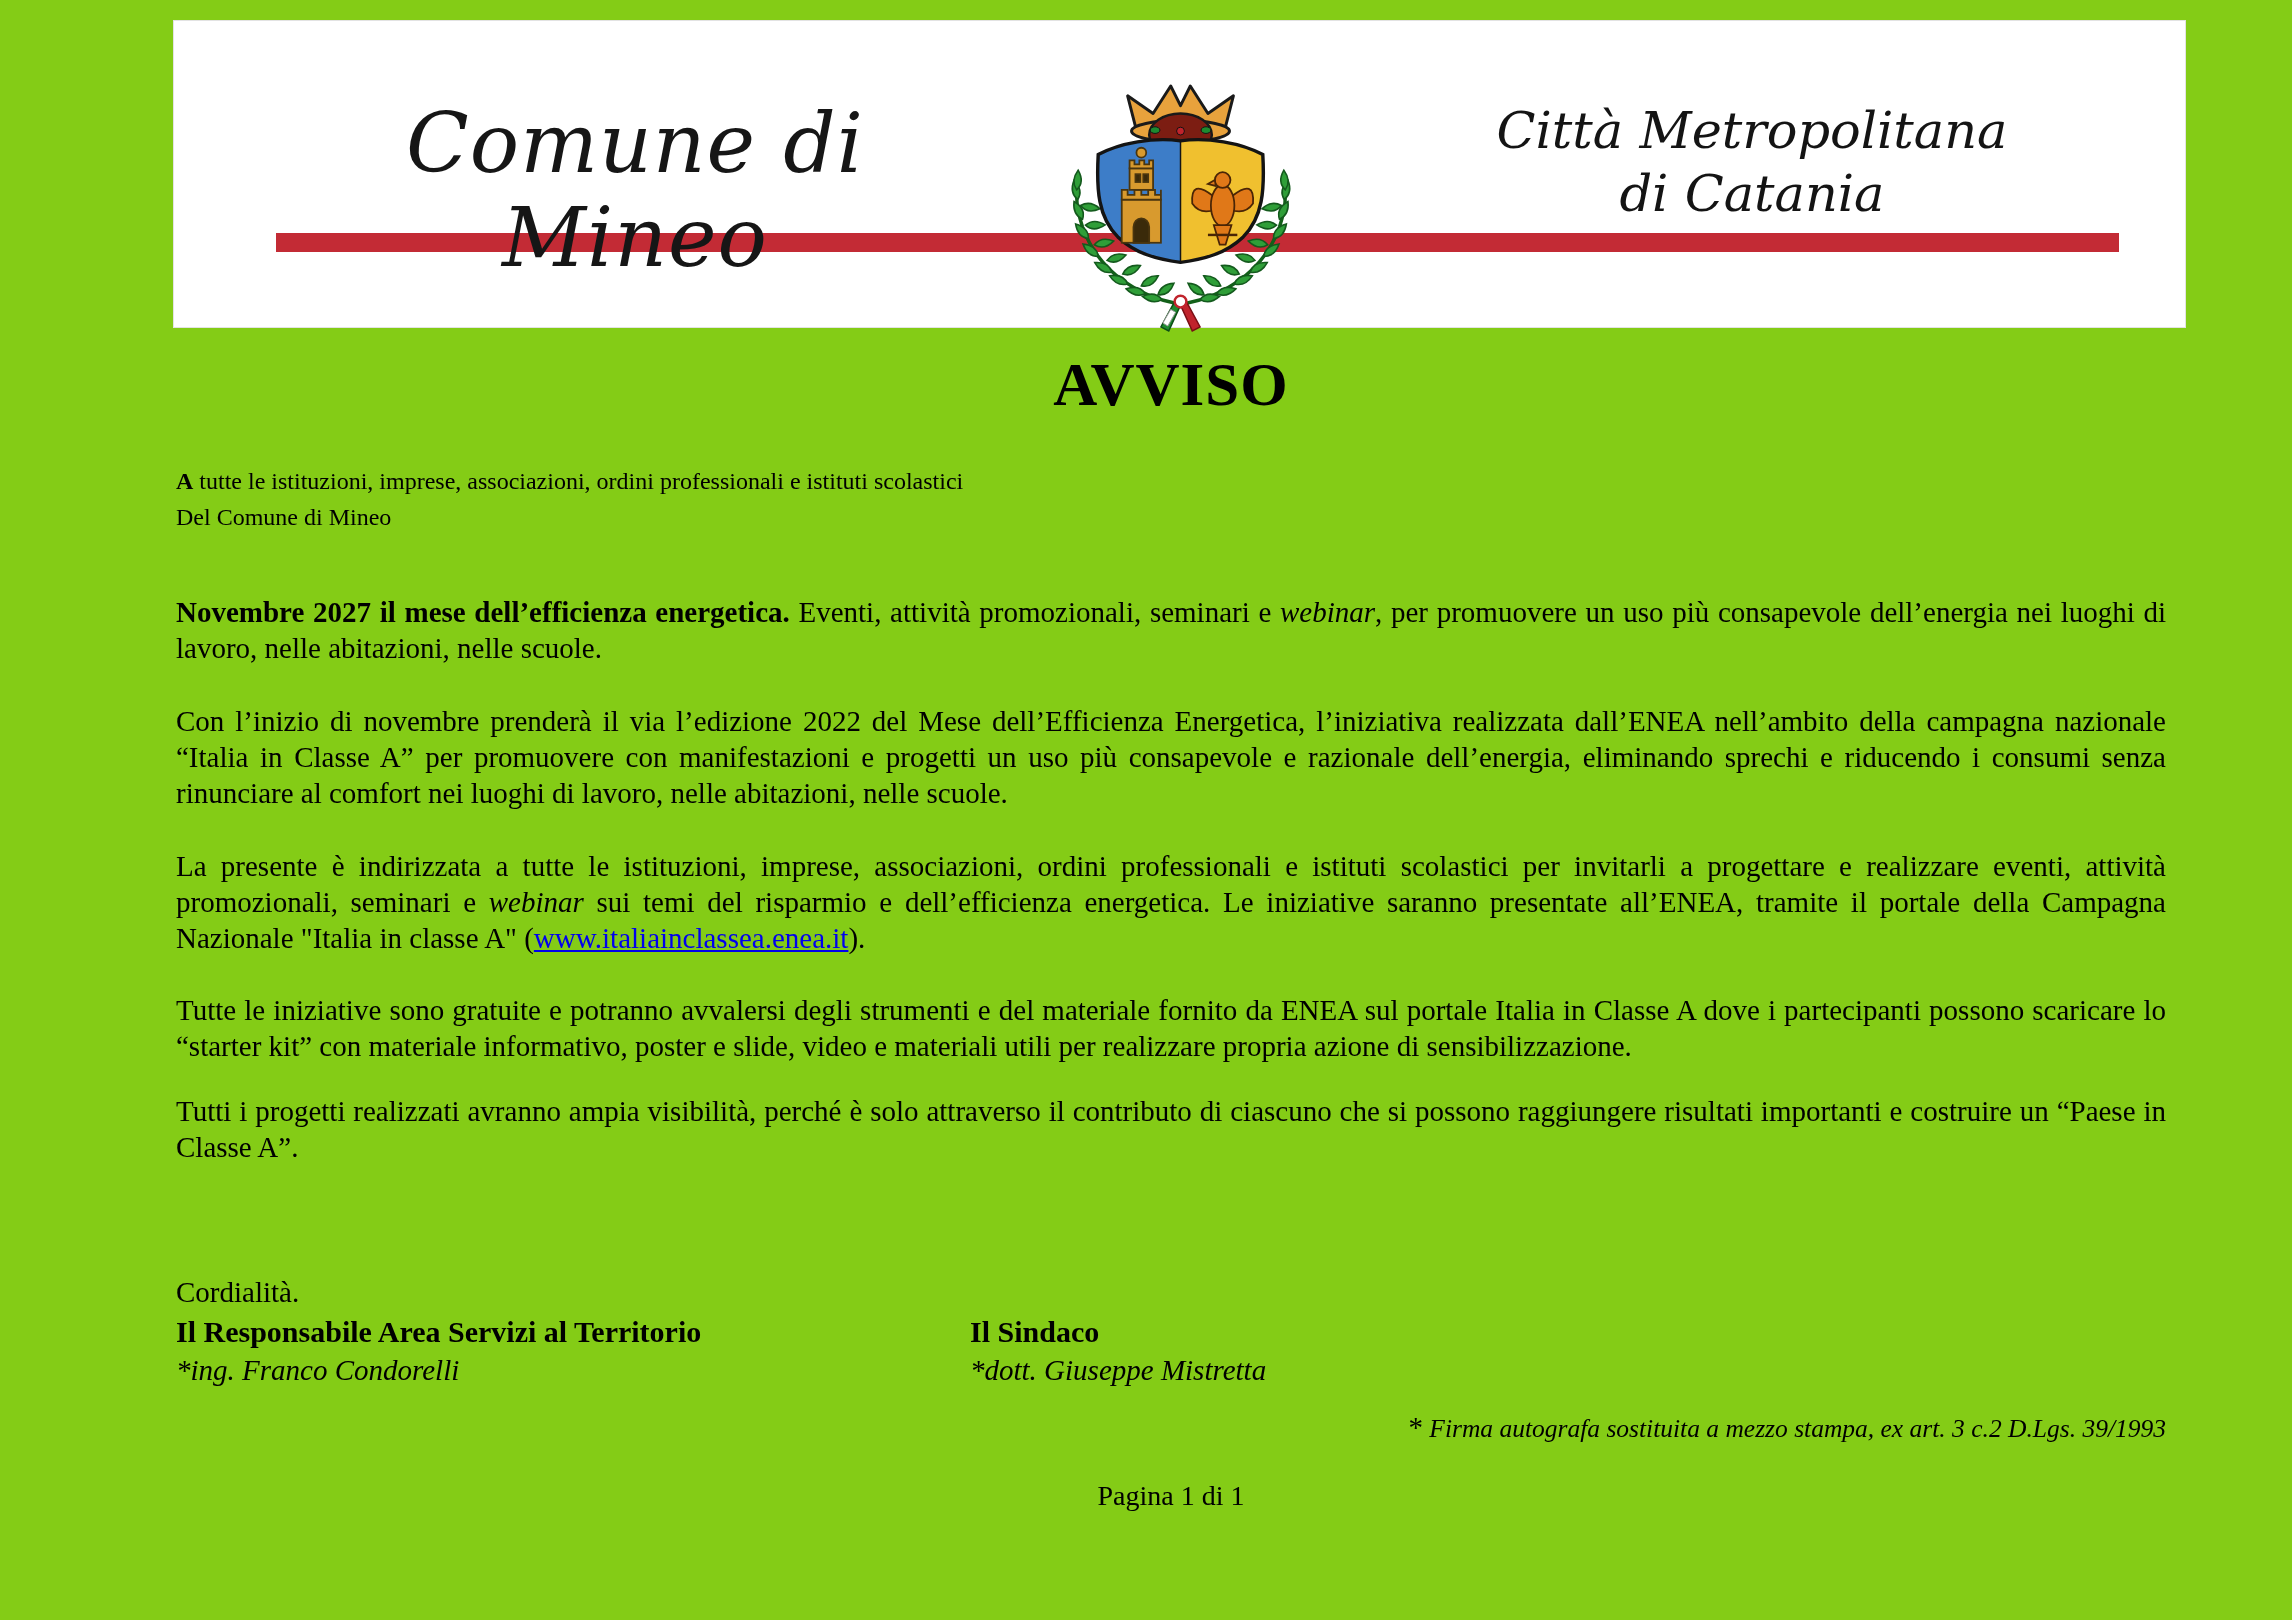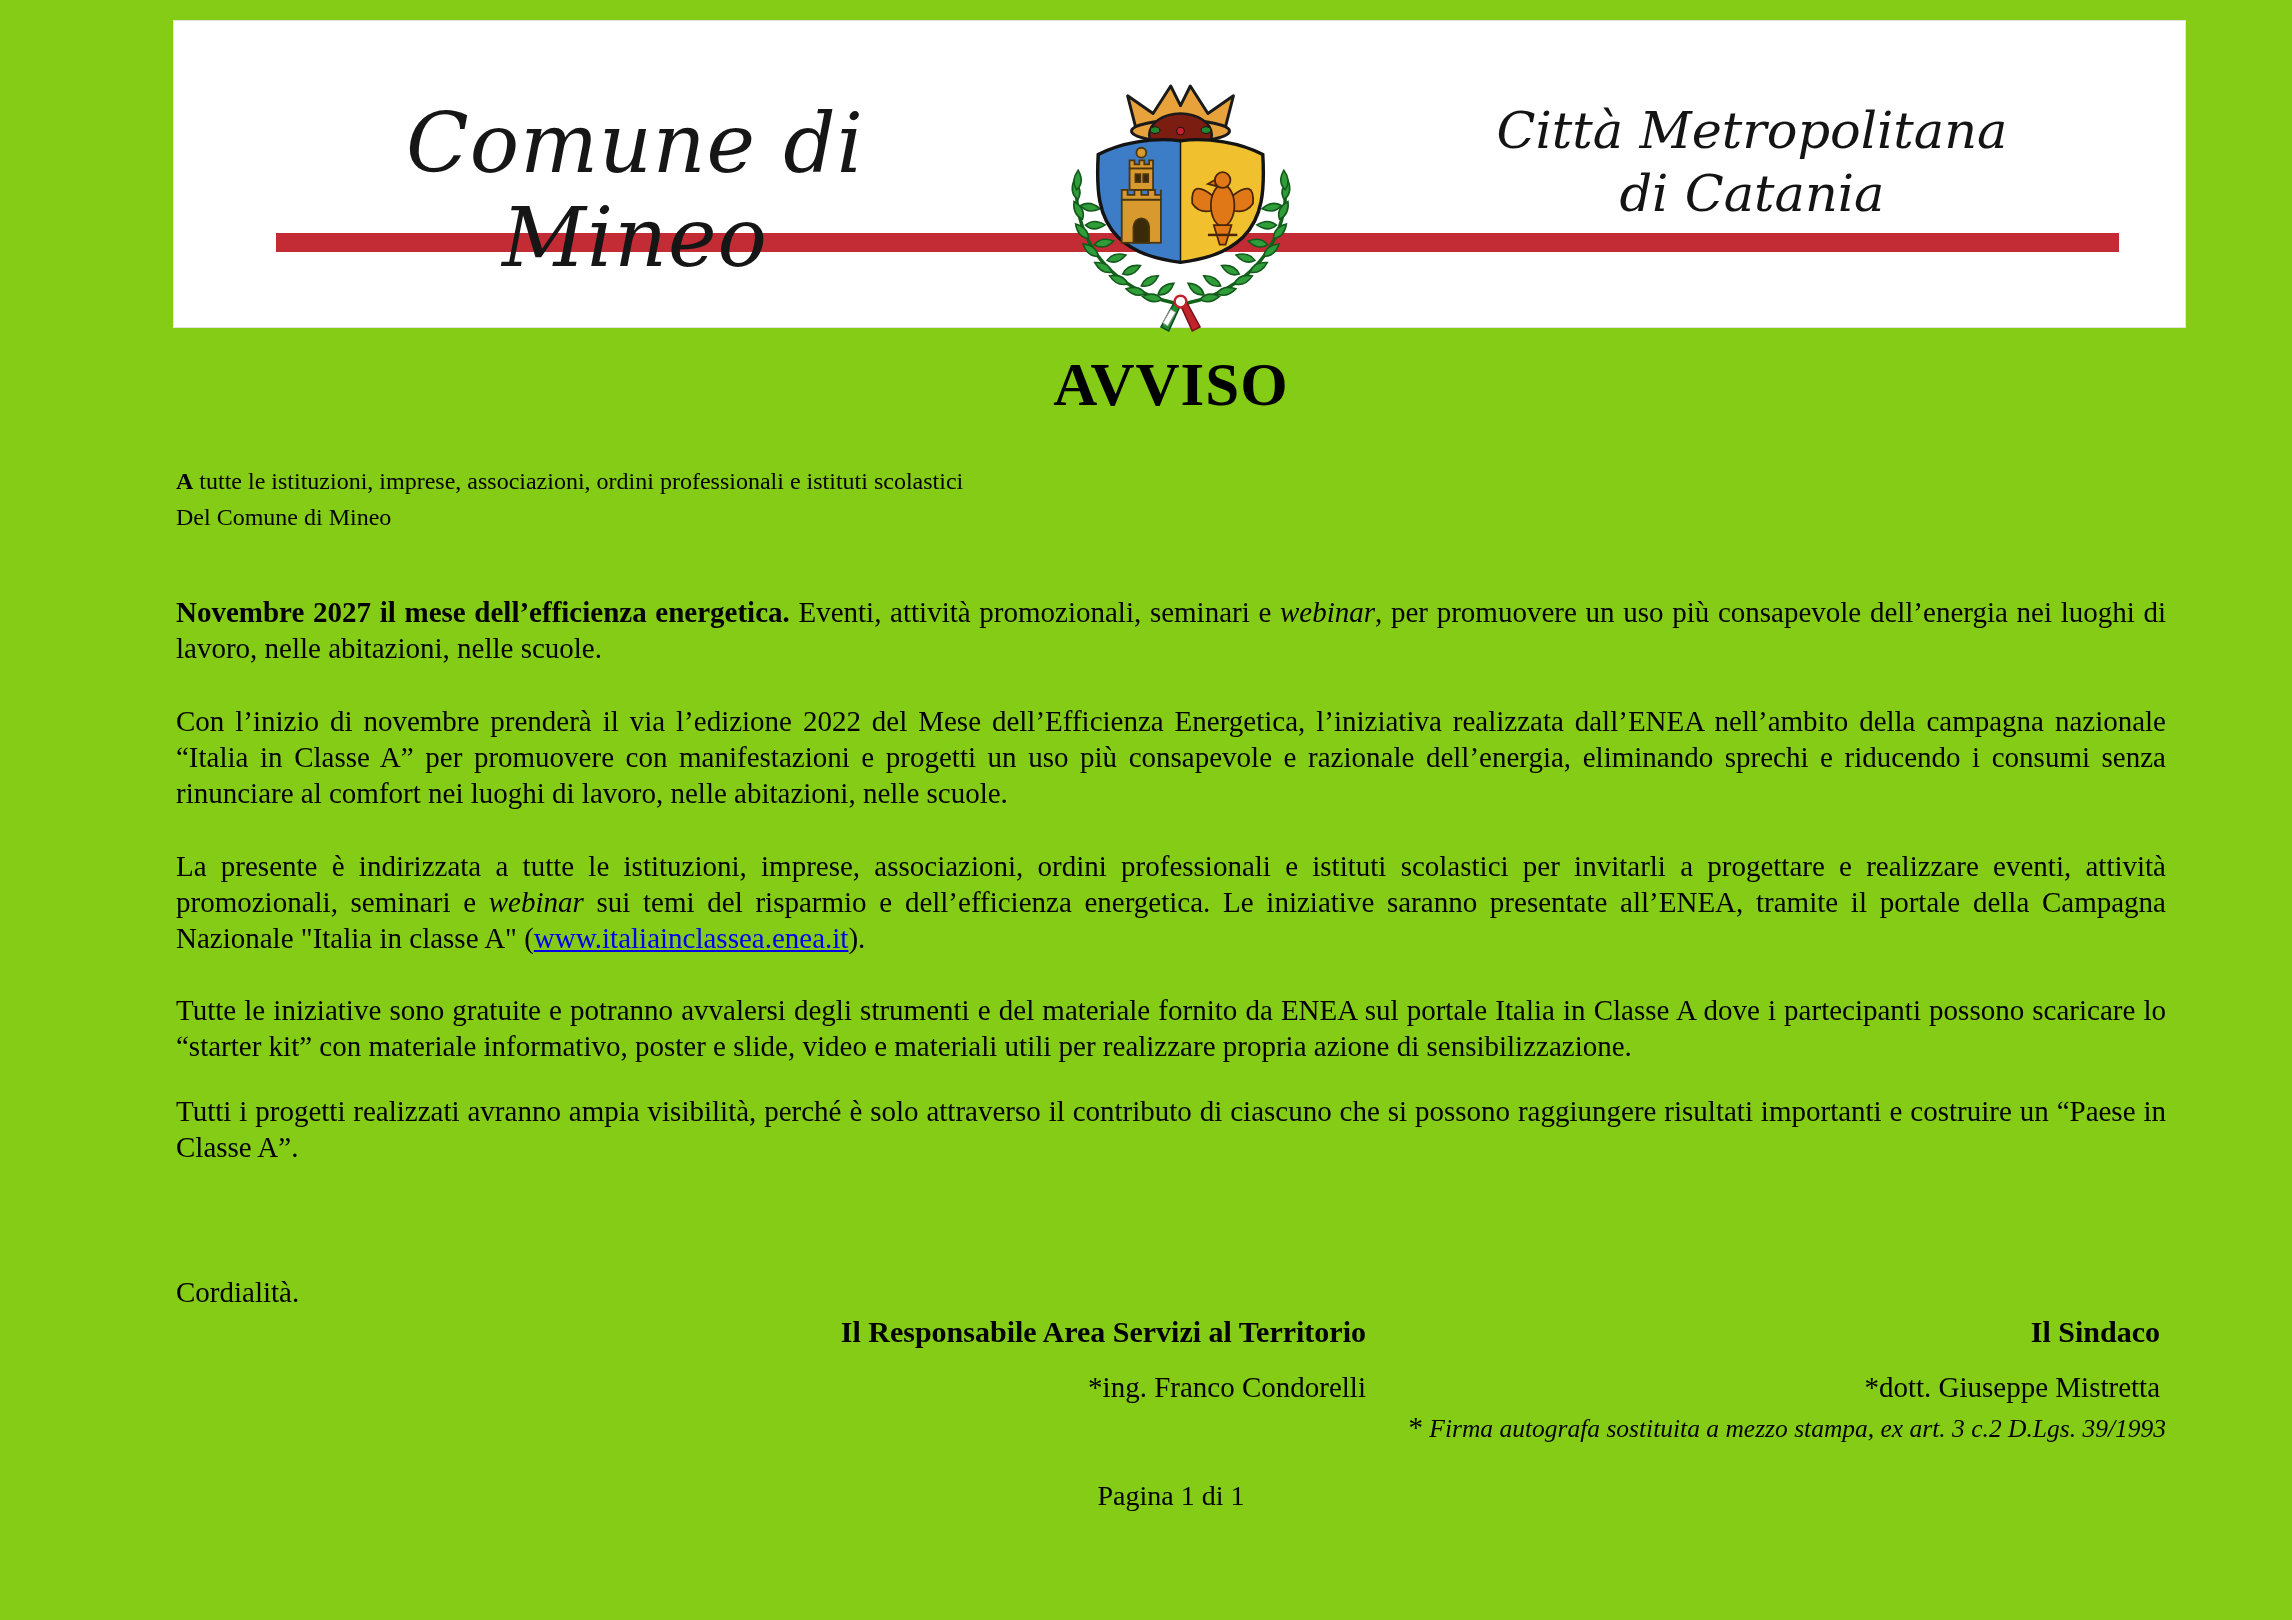--- a/index.html
+++ b/index.html
@@ -64,25 +64,25 @@
   .p4{top:963px}
   .p5{top:1064px}
   .p6{top:1172px;text-align:left}
   .p7{top:1245px;text-align:left}
   .b{font-weight:bold}
   .i{font-style:italic}
   a.doc-link{color:#0000ee;text-decoration:underline;cursor:pointer;}
 
   
   .sig-block{position:absolute;left:0;top:1313px;width:2293px;height:108px;}
-  .sig-col{position:absolute;text-align:right;}
+  .sig-col{position:absolute;text-align:left;}
   .sig-left{left:176px;width:1190px;}
   .sig-right{left:970px;width:1190px;}
   .sig-title{font-weight:bold;font-size:30px;line-height:37px;}
-  .sig-name{font-size:29px;line-height:35px;margin-top:20px;}
+  .sig-name{font-style:italic;font-size:29px;line-height:35px;margin-top:3px;}
   .footnote{
     position:absolute;left:176px;top:1411px;width:1990px;
     text-align:right;font-size:25.5px;
   }
   .footnote .star{font-size:29px;font-style:normal;}
   .footnote .fn-text{font-style:italic;}
 
   
   .page-num{
     position:absolute;left:176px;top:1480px;width:1990px;

